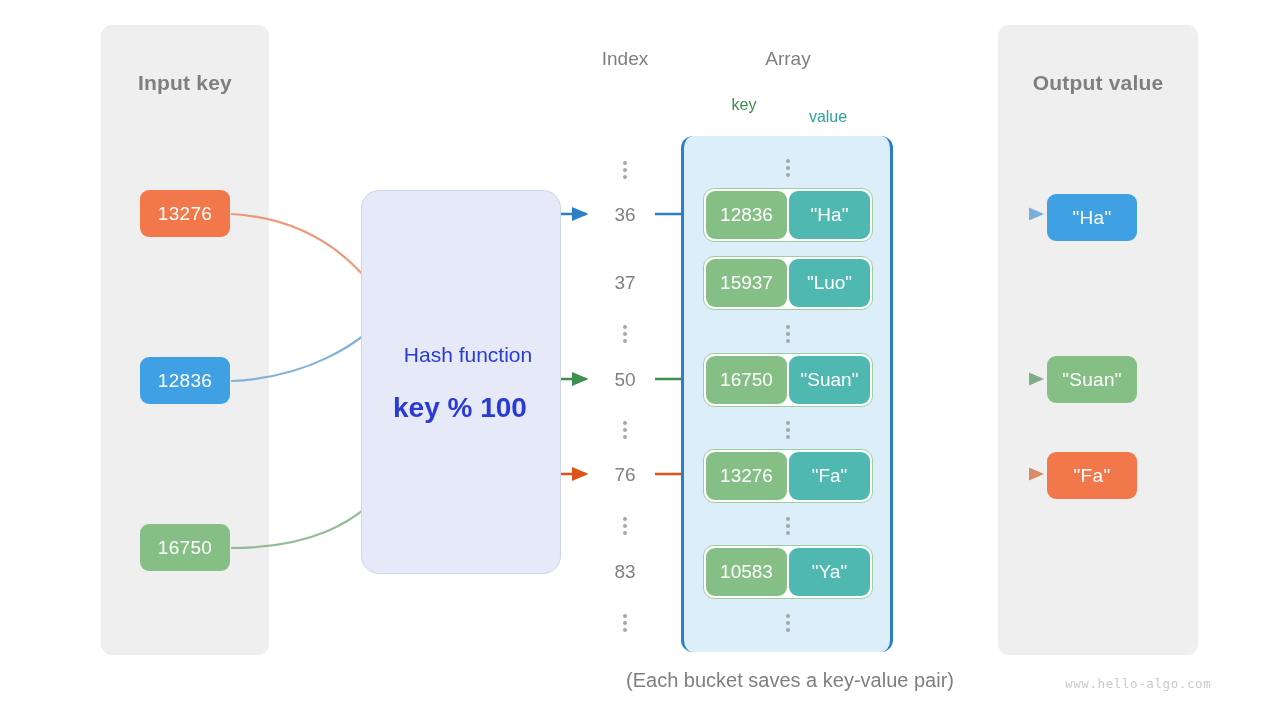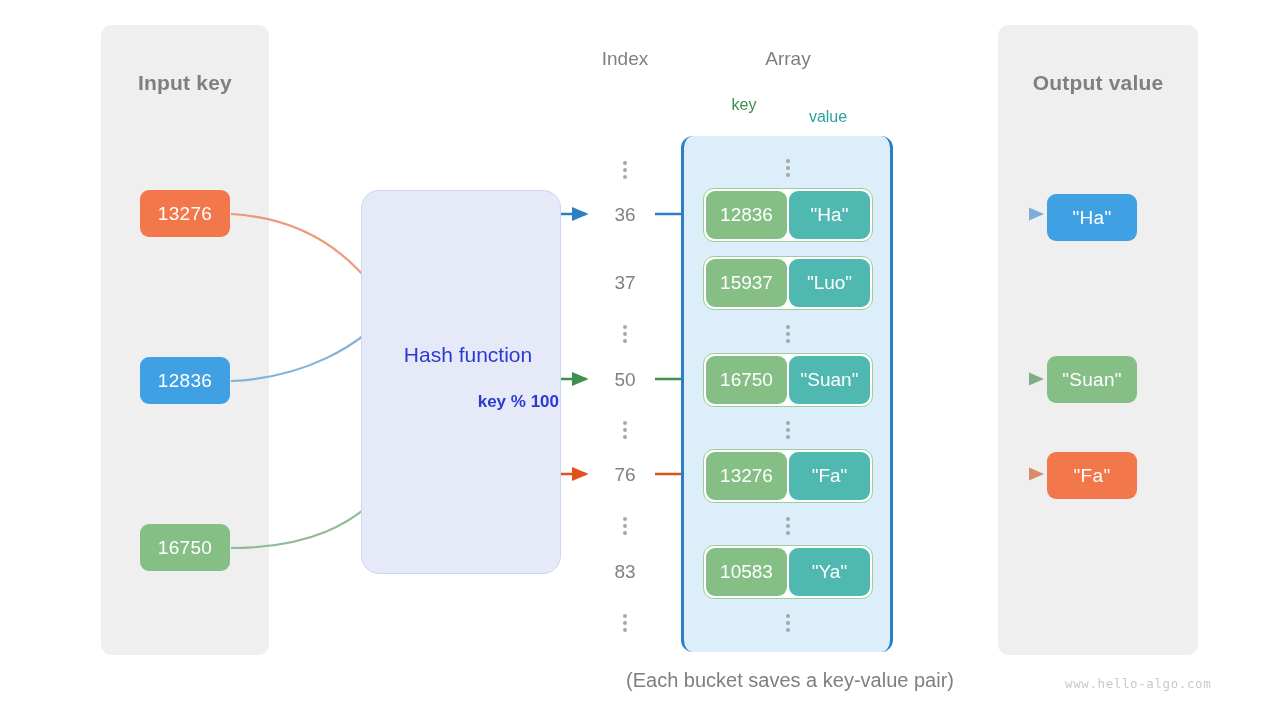--- a/index.html
+++ b/index.html
@@ -43,21 +43,21 @@
   #out-ha  {left:1047px;top:194px;width:90px;height:47px;}
   #out-suan{left:1047px;top:356px;width:90px;height:47px;}
   #out-fa  {left:1047px;top:452px;width:90px;height:47px;}
 
   
   #hash-box{position:absolute;left:361px;top:190px;width:198px;height:382px;
       background:#e6eaf8;border:1.5px solid #ccd5f2;border-radius:18px;}
   #hash-label{position:absolute;left:361px;top:343px;width:214px;
       text-align:center;font-size:21px;color:#2a3ad4;}
   #hash-formula{position:absolute;left:361px;top:392px;width:198px;
-      text-align:right;font-size:17px;color:#2a3ad4;font-weight:bold;}
+      text-align:center;font-size:28px;color:#2a3ad4;font-weight:bold;}
 
   
   .idx{position:absolute;width:60px;text-align:center;font-size:19px;
       color:#808080;}
   .dots{position:absolute;width:60px;text-align:center;color:#9a9a9a;
       font-size:19px;line-height:6px;letter-spacing:0;}
   .dots i{display:block;width:4px;height:4px;border-radius:50%;
       background:#a6a6a6;margin:3px auto;font-style:normal;}
 
   

